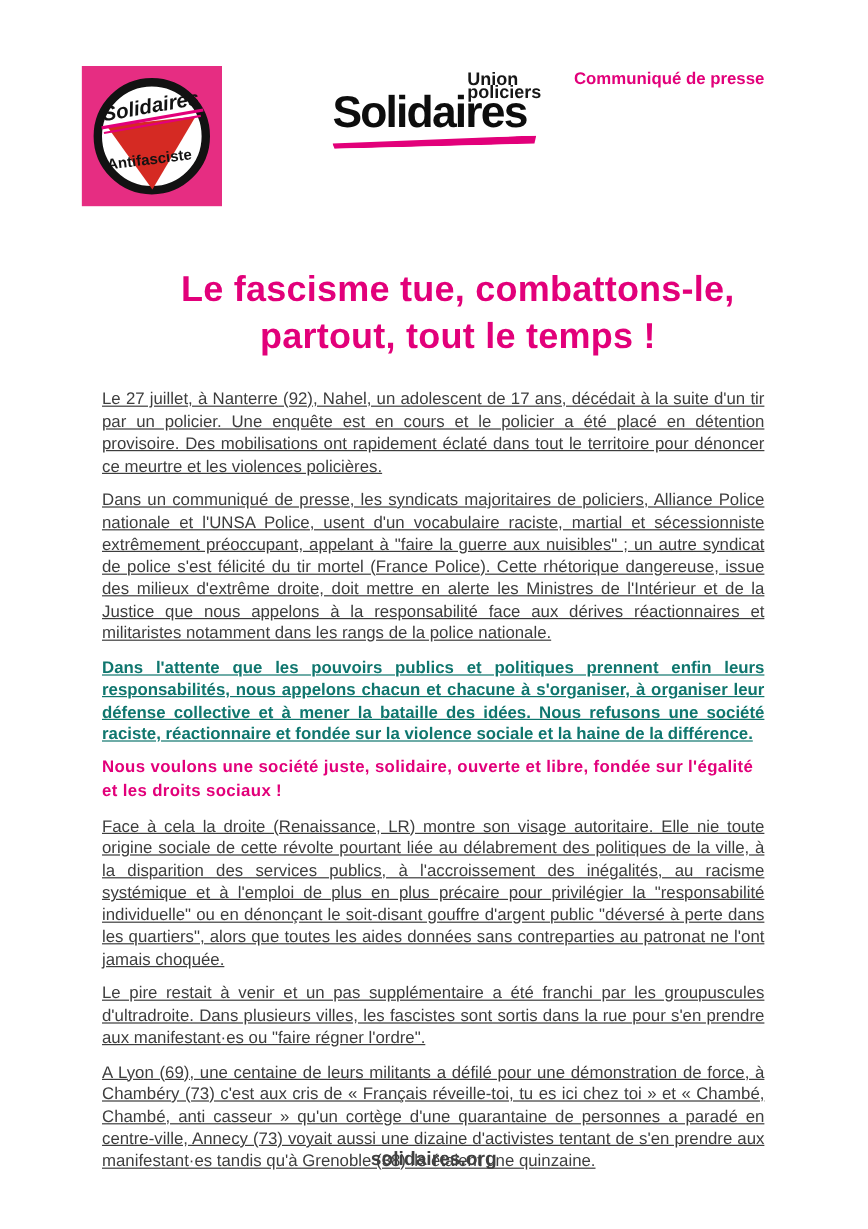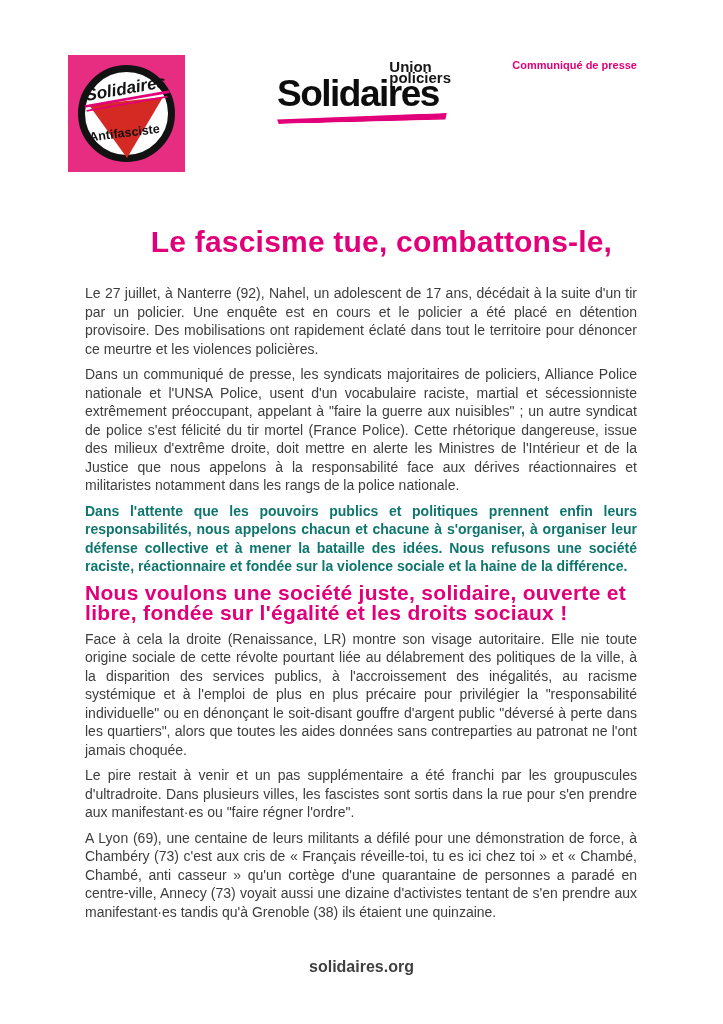--- a/index.html
+++ b/index.html
@@ -22,45 +22,46 @@
     margin-top:13px;
     font-size:37px;font-weight:800;letter-spacing:-1.5px;color:#0d0d0d;
     white-space:nowrap;
   }
   .main-logo .brush{
     height:7px;margin-top:0px;background:#e2007a;
     transform:rotate(-1.4deg);
     clip-path:polygon(0 35%,100% 0,99% 95%,1% 100%);
   }
   .press-block{position:absolute;top:55px;right:86px;text-align:right;}
-  .press-line{font-size:11px;font-weight:bold;color:#e2007a;line-height:20px;}
+  .press-line{font-size:14px;font-weight:bold;color:#e2007a;line-height:20px;}
   .press-line + .press-line{margin-top:5px;}
   .socials{margin-top:24px;}
   .social-line{
     display:block;font-size:8px;line-height:11.5px;font-weight:bold;
     color:#e2007a;text-decoration:none;
   }
   
   .doc-title{
     margin-top:30px;text-align:center;color:#e2007a;
     font-size:30px;line-height:39px;font-weight:800;letter-spacing:0.2px;
   }
   .doc-title span{display:block;padding-left:40px;}
   
   .content{margin-top:23px;padding:0 86px 0 85px;}
   .content p{
-    margin:0 0 7px 0;
+    margin:10px 0 7px 0;
     font-size:14px;line-height:18.5px;color:#3d3d3d;
     text-align:justify;
+    text-decoration:underline;
   }
   .content p.strong{color:#0f766e;font-weight:bold;}
   .subhead{
     margin:2px 0 6px 0;
     color:#e2007a;font-weight:800;
-    font-size:21px;line-height:20.5px;letter-spacing:0.3px;
+    font-size:14px;line-height:20.5px;letter-spacing:0.3px;
     text-align:left;
   }
   
   .footer{
     position:absolute;left:0;right:0;top:958px;text-align:center;
   }
   .footer a{
     font-size:16px;font-weight:bold;color:#404040;text-decoration:none;
   }
 </style>
@@ -90,20 +91,21 @@
       <div class="brush"></div>
     </div>
 
     <div class="press-block">
       <div class="press-line">Communiqué de presse</div>
     </div>
   </div>
 
   <h1 class="doc-title">
     <span>Le fascisme tue, combattons-le,</span>
+    <span>partout, tout le temps !</span>
   </h1>
 
   <div class="content">
     <p>Le 27 juillet, à Nanterre (92), Nahel, un adolescent de 17 ans, décédait à la suite d'un tir par un policier. Une enquête est en cours et le policier a été placé en détention provisoire. Des mobilisations ont rapidement éclaté dans tout le territoire pour dénoncer ce meurtre et les violences policières.</p>
     <p>Dans un communiqué de presse, les syndicats majoritaires de policiers, Alliance Police nationale et l'UNSA Police, usent d'un vocabulaire raciste, martial et sécessionniste extrêmement préoccupant, appelant à "faire la guerre aux nuisibles" ; un autre syndicat de police s'est félicité du tir mortel (France Police). Cette rhétorique dangereuse, issue des milieux d'extrême droite, doit mettre en alerte les Ministres de l'Intérieur et de la Justice que nous appelons à la responsabilité face aux dérives réactionnaires et militaristes notamment dans les rangs de la police nationale.</p>
     <p class="strong">Dans l'attente que les pouvoirs publics et politiques prennent enfin leurs responsabilités, nous appelons chacun et chacune à s'organiser, à organiser leur défense collective et à mener la bataille des idées. Nous refusons une société raciste, réactionnaire et fondée sur la violence sociale et la haine de la différence.</p>
     <h2 class="subhead">Nous voulons une société juste, solidaire, ouverte et libre, fondée sur l'égalité et les droits sociaux !</h2>
     <p>Face à cela la droite (Renaissance, LR) montre son visage autoritaire. Elle nie toute origine sociale de cette révolte pourtant liée au délabrement des politiques de la ville, à la disparition des services publics, à l'accroissement des inégalités, au racisme systémique et à l'emploi de plus en plus précaire pour privilégier la "responsabilité individuelle" ou en dénonçant le soit-disant gouffre d'argent public "déversé à perte dans les quartiers", alors que toutes les aides données sans contreparties au patronat ne l'ont jamais choquée.</p>
     <p>Le pire restait à venir et un pas supplémentaire a été franchi par les groupuscules d'ultradroite. Dans plusieurs villes, les fascistes sont sortis dans la rue pour s'en prendre aux manifestant·es ou "faire régner l'ordre".</p>
     <p>A Lyon (69), une centaine de leurs militants a défilé pour une démonstration de force, à Chambéry (73) c'est aux cris de « Français réveille-toi, tu es ici chez toi » et « Chambé, Chambé, anti casseur » qu'un cortège d'une quarantaine de personnes a paradé en centre-ville, Annecy (73) voyait aussi une dizaine d'activistes tentant de s'en prendre aux manifestant·es tandis qu'à Grenoble (38) ils étaient une quinzaine.</p>

